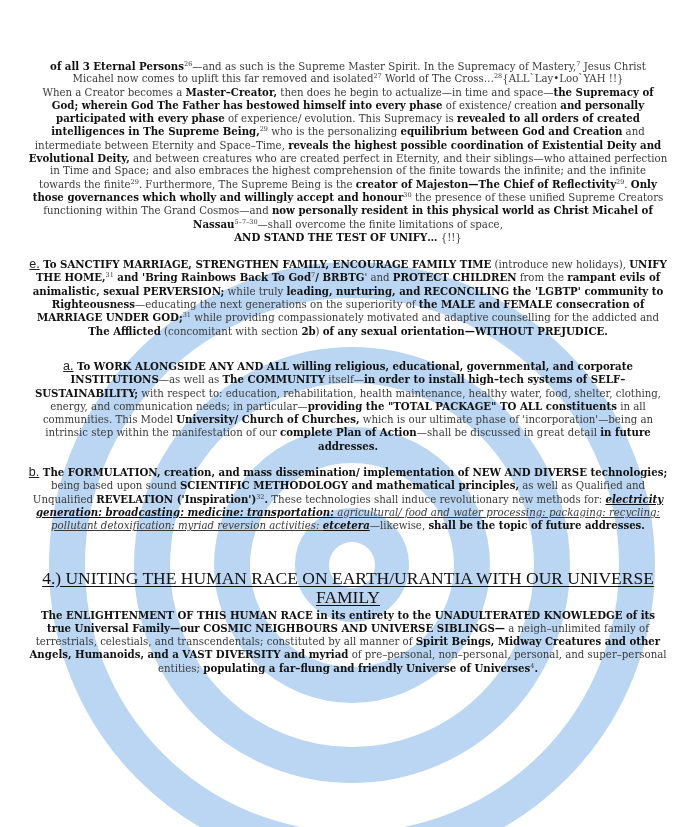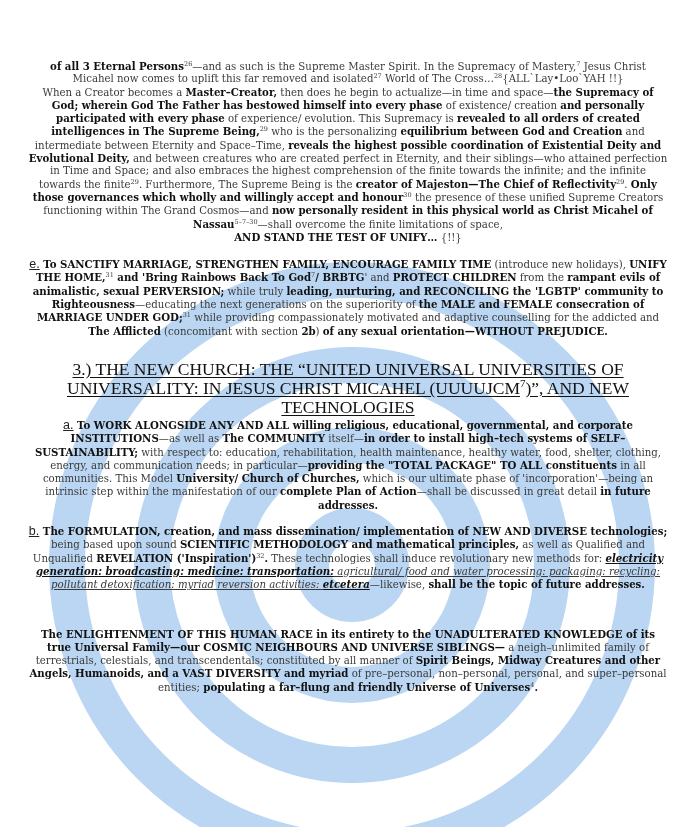--- a/index.html
+++ b/index.html
@@ -59,33 +59,33 @@
   </p>
 
   <div style="height:14px"></div>
 
   <p class="para">
     <span class="letter">e.</span><b> To SANCTIFY MARRIAGE, STRENGTHEN FAMILY, ENCOURAGE FAMILY TIME</b><span> (introduce new holidays), </span><b>UNIFY THE HOME,</b><sup>31</sup><b> and 'Bring Rainbows Back To God</b><sup>7</sup><b>/ BRBTG</b><span>' and </span><b>PROTECT CHILDREN</b><span> from the </span><b>rampant evils of animalistic, sexual PERVERSION;</b><span> while truly </span><b>leading, nurturing, and RECONCILING the 'LGBTP' community to Righteousness</b><span>—educating the next generations on the superiority of </span><b>the MALE and FEMALE consecration of MARRIAGE UNDER GOD;</b><sup>31</sup><span> while providing compassionately motivated and adaptive counselling for the addicted and </span><b>The Afflicted</b><span> (concomitant with section </span><b>2b</b><span>) </span><b>of any sexual orientation—WITHOUT PREJUDICE.</b>
   </p>
 
   <div style="height:22px"></div>
 
-  <h2 class="heading" style="margin-top:0;margin-bottom:2px;font-weight:normal;">
-    <span class="u">3.) THE NEW CHURCH: THE “UNITED UNIVERSAL UNIVERSITIES OF UNIVERSALITY: IN JESUS CHRIST MICAHEL (UUUUJCM</span><sup class="u" style="font-size:11px">7</sup><span class="u">)”, AND NEW TECHNOLOGIES</span>
-  </h2>
 
   <p class="para">
     <span class="letter">a.</span><b> To WORK ALONGSIDE ANY AND ALL willing religious, educational, governmental, and corporate INSTITUTIONS</b><span>—as well as </span><b>The COMMUNITY</b><span> itself—</span><b>in order to install high–tech systems of SELF–SUSTAINABILITY;</b><span> with respect to: education, rehabilitation, health maintenance, healthy water, food, shelter, clothing, energy, and communication needs; in particular—</span><b>providing the "TOTAL PACKAGE" TO ALL constituents</b><span> in all communities. This Model </span><b>University/ Church of Churches,</b><span> which is our ultimate phase of 'incorporation'—being an intrinsic step within the manifestation of our </span><b>complete Plan of Action</b><span>—shall be discussed in great detail </span><b>in future addresses.</b>
   </p>
 
   <div style="height:13px"></div>
 
   <p class="para">
     <span class="letter">b.</span><b> The FORMULATION, creation, and mass dissemination/ implementation of NEW AND DIVERSE technologies;</b><span> being based upon sound </span><b>SCIENTIFIC METHODOLOGY and mathematical principles,</b><span> as well as Qualified and Unqualified </span><b>REVELATION ('Inspiration')</b><sup>32</sup><b>.</b><span> These technologies shall induce revolutionary new methods for: </span><b class="ital-u">electricity generation: broadcasting: medicine: transportation:</b><span class="ital-u"> agricultural/ food and water processing: packaging: recycling: pollutant detoxification: myriad reversion activities: </span><b class="ital-u">etcetera</b><span>—likewise, </span><b>shall be the topic of future addresses.</b>
   </p>
 
   <div style="height:36px"></div>
 
+  <h2 class="heading" style="margin-top:0;margin-bottom:2px;font-weight:normal;">
+    <span class="u">4.) UNITING THE HUMAN RACE ON EARTH/URANTIA WITH OUR UNIVERSE FAMILY</span>
+  </h2>
 
   <p class="para">
     <b>The ENLIGHTENMENT OF THIS HUMAN RACE in its entirety to the UNADULTERATED KNOWLEDGE of its true Universal Family—our COSMIC NEIGHBOURS AND UNIVERSE SIBLINGS—</b><span> a neigh–unlimited family of terrestrials, celestials, and transcendentals; constituted by all manner of </span><b>Spirit Beings, Midway Creatures and other Angels, Humanoids, and a VAST DIVERSITY and myriad</b><span> of pre–personal, non–personal, personal, and super–personal entities; </span><b>populating a far–flung and friendly Universe of Universes</b><sup>4</sup><b>.</b>
   </p>
 </div>
 
 </body></html>

